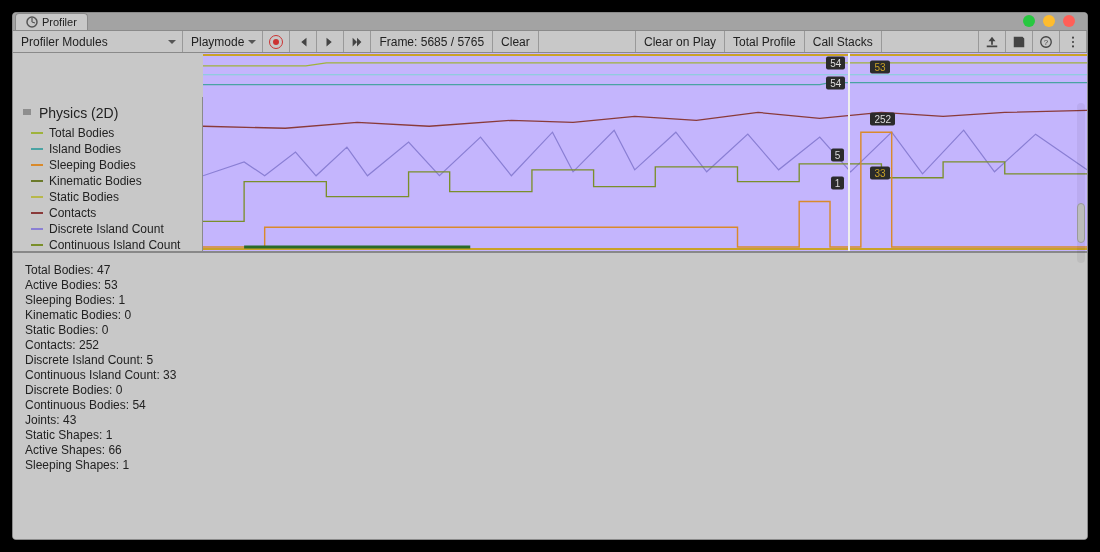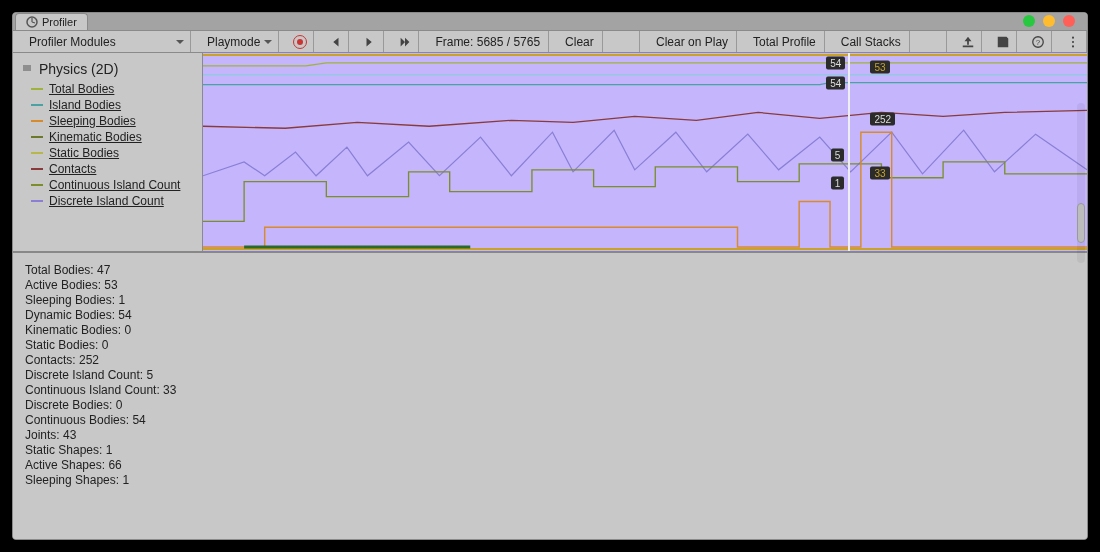--- a/index.html
+++ b/index.html
@@ -10,34 +10,34 @@
   .tl { width: 12px; height: 12px; border-radius: 50%; }
   .tl.g { background: #28c840; } .tl.y { background: #febc2e; } .tl.r { background: #ff5f57; }
 
   
   .tabs { height: 18px; background: #a3a3a3; border-bottom: 1px solid #8a8a8a; display: flex; align-items: flex-end; padding-left: 2px; }
   .tab { display: flex; align-items: center; gap: 4px; padding: 2px 10px; background: #c8c8c8; border: 1px solid #8a8a8a; border-bottom: none; border-radius: 4px 4px 0 0; font-size: 11px; height: 17px; }
   .tab .ico svg { display: block; }
 
   
   .toolbar { height: 22px; background: #c8c8c8; border-bottom: 1px solid #8a8a8a; display: flex; align-items: stretch; }
-  .tbtn, .tsel { display: flex; align-items: center; border-right: 1px solid #999; padding: 0 8px; font-size: 12px; white-space: nowrap; color: #222; cursor: default; margin-left: 8px; }
+  .tbtn, .tsel { display: flex; align-items: center; border-right: 1px solid #999; padding: 0 8px; font-size: 12px; white-space: nowrap; color: #222; cursor: default; }
   .tsel { padding-right: 18px; position: relative; }
   .tsel::after { content: ""; position: absolute; right: 6px; top: 50%; width: 0; height: 0; border-left: 4px solid transparent; border-right: 4px solid transparent; border-top: 4px solid #555; transform: translateY(-50%); }
   .tbtn.icon-only { padding: 0 6px; }
   .rec { width: 14px; height: 14px; border: 1.5px solid #c33; border-radius: 50%; display: flex; align-items: center; justify-content: center; }
   .rec-dot { width: 6px; height: 6px; background: #c33; border-radius: 50%; }
   .spacer { flex: 1; border-right: 1px solid #999; }
   svg.ico16 { width: 14px; height: 14px; }
 
   
   .main { display: flex; height: 200px; border-bottom: 2px solid #888; }
-  .legend { width: 190px; background: #c8c8c8; border-right: 1px solid #8a8a8a; padding: 4px 0; }
+  .legend { width: 190px; background: #c8c8c8; border-right: 1px solid #8a8a8a; padding: 4px 0; margin-top: 44px; }
   .legend-head { display: flex; align-items: center; gap: 6px; padding: 4px 8px; font-size: 14px; color: #222; }
-  .legend-item { display: flex; align-items: center; gap: 6px; padding: 1px 8px 1px 18px; font-size: 12px; text-decoration: underline; }
+  .legend-item { display: flex; align-items: center; gap: 6px; padding: 1px 8px 1px 18px; font-size: 12px; }
   .sw { width: 12px; height: 2px; display: inline-block; }
 
   .chartwrap { flex: 1; position: relative; background: #c4b5fd; overflow: hidden; }
   .chartwrap svg { position: absolute; inset: 0; width: 100%; height: 100%; }
   .frame-marker { position: absolute; top: 0; bottom: 0; width: 2px; background: #eee; left: 73%; }
   .value-label { position: absolute; font-size: 10px; background: #2b2b2b; color: #ddd; padding: 1px 4px; border-radius: 2px; transform: translateY(-50%); }
   .value-label.lit { color: #c9a227; }
 
   
   .details { flex: 1; background: #c8c8c8; padding: 10px 12px; font-size: 12px; line-height: 15px; overflow: auto; color: #222; }
@@ -166,26 +166,26 @@
           </li>
           <li class="legend-item">
             <span class="sw" style="background: rgb(184, 184, 74);"></span>
             <span>Static Bodies</span>
           </li>
           <li class="legend-item">
             <span class="sw" style="background: rgb(138, 58, 58);"></span>
             <span>Contacts</span>
           </li>
           <li class="legend-item">
+            <span class="sw" style="background: rgb(138, 127, 212);"></span>
+            <span>Discrete Island Count</span>
+          </li>
+          <li class="legend-item">
             <span class="sw" style="background: rgb(122, 143, 42);"></span>
             <span>Continuous Island Count</span>
-          </li>
-          <li class="legend-item">
-            <span class="sw" style="background: rgb(138, 127, 212);"></span>
-            <span>Discrete Island Count</span>
           </li>
         </ul>
     </div>
 
     <div class="chartwrap">
       <svg viewBox="0 0 860 200" preserveAspectRatio="none">
 
         <line x1="0" y1="2" x2="860" y2="2" stroke="#c9a227" stroke-width="2"></line>
         <line x1="0" y1="198" x2="860" y2="198" stroke="#c9a227" stroke-width="2"></line>
 
@@ -215,21 +215,20 @@
       <span class="value-label lit" style="left:75.5%;top:120px">33</span>
       <span class="value-label" style="left:71%;top:130px">1</span>
     </div>
   </div>
 
   <div class="details">
     <div id="details-list">
         <div>Total Bodies: 47</div>
         <div>Active Bodies: 53</div>
         <div>Sleeping Bodies: 1</div>
-        <div>Dynamic Bodies: 54</div>
         <div>Kinematic Bodies: 0</div>
         <div>Static Bodies: 0</div>
         <div>Contacts: 252</div>
         <div>Discrete Island Count: 5</div>
         <div>Continuous Island Count: 33</div>
         <div>Discrete Bodies: 0</div>
         <div>Continuous Bodies: 54</div>
         <div>Joints: 43</div>
         <div>Static Shapes: 1</div>
         <div>Active Shapes: 66</div>

